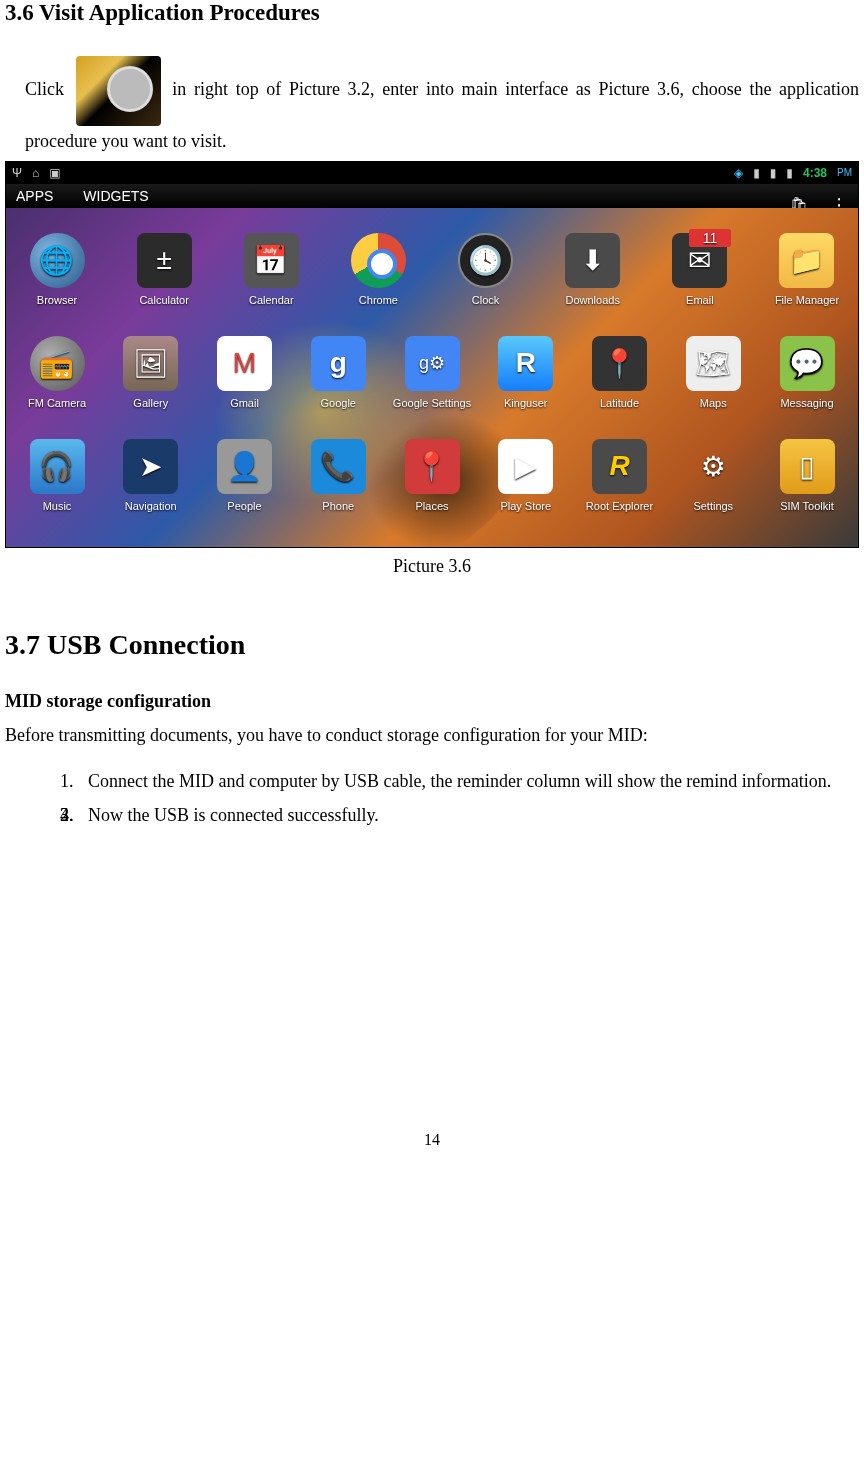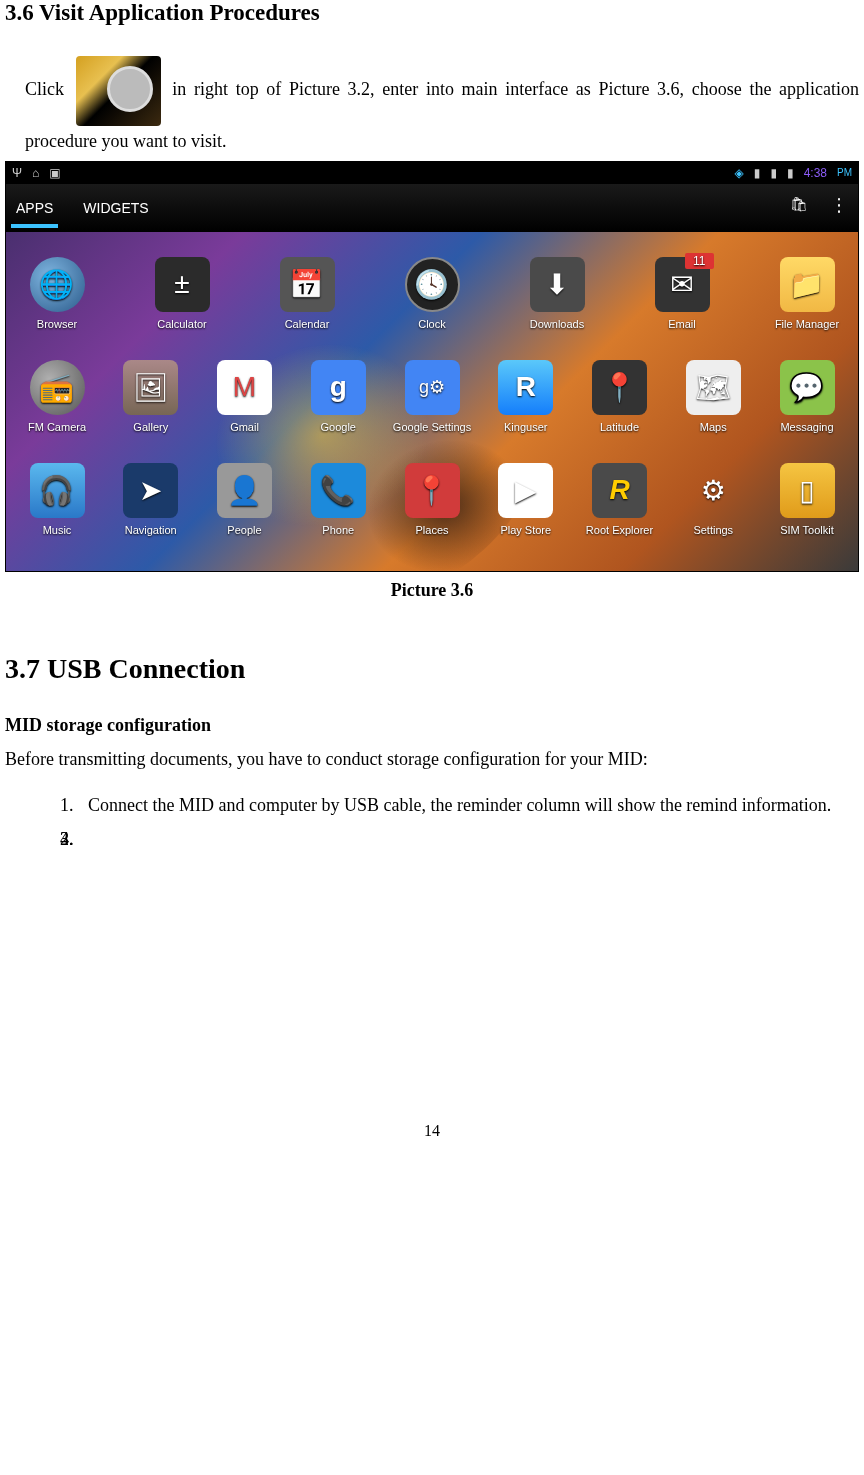--- a/index.html
+++ b/index.html
@@ -69,24 +69,24 @@
       display: flex;
       align-items: center;
       justify-content: space-between;
       padding: 0 6px;
       color: #fff;
       font-family: sans-serif;
       font-size: 12px;
     }
     .statusbar-left, .statusbar-right { display: flex; align-items: center; gap: 10px; }
     .status-icon { color: #ccc; font-size: 12px; }
-    .status-time { color: #8b5cf6; font-weight: normal; }
+    .status-time { color: #22c55e; font-weight: bold; }
     .status-ampm { color: #3cc3ff; font-size: 10px; }
     .tabbar {
-      height: 48px;
+      height: 24px;
       background: linear-gradient(#1a1a1a, #000);
       display: flex;
       align-items: center;
       padding: 0 10px;
       gap: 30px;
       font-family: sans-serif;
       font-size: 14px;
       color: #fff;
       position: relative;
     }
@@ -154,22 +154,22 @@
       font-size: 28px;
       font-family: sans-serif;
       color: #fff;
       position: relative;
     }
     .badge {
       position: absolute;
       top: -4px; right: -4px;
       background: #d33;
       color: #fff;
-      font-size: 12px;
-      padding: 1px 8px;
+      font-size: 14px;
+      padding: 1px 14px;
       border-radius: 2px;
     }
     .icon-browser { background: radial-gradient(circle at 35% 35%, #7fb5e0, #2a5a8a); border-radius: 50%; }
     .icon-calc { background: #2b2b2b; }
     .icon-calendar { background: #555; }
     .icon-camera { background: radial-gradient(circle, #888 30%, #333 32%, #222); border-radius: 50%; }
     .icon-chrome { background: conic-gradient(#dd4b39 0 120deg, #0f9d58 120deg 240deg, #ffcd41 240deg 360deg); border-radius: 50%; }
     .icon-chrome::after { content:""; position:absolute; width:22px;height:22px;background:#fff;border-radius:50%;top:16px;left:16px;border:4px solid #4285f4; }
     .icon-clock { background: #222; border: 2px solid #888; border-radius: 50%; }
     .icon-downloads { background: #4a4a4a; }
@@ -189,21 +189,21 @@
     .icon-navigation { background: #1a3a6a; }
     .icon-people { background: #999; }
     .icon-phone { background: #1c8adb; }
     .icon-places { background: #d13b3b; }
     .icon-playstore { background: #fff; }
     .icon-rootexp { background: #4a4a4a; color: #ffcc00; font-style: italic; font-weight: bold; }
     .icon-settings { background: transparent; }
     .icon-simtk { background: linear-gradient(#f5c542, #e09b1a); }
     .caption {
       text-align: center;
-      font-weight: bold;
+      font-weight: normal;
       margin-bottom: 30px;
     }
     ol.steps {
       list-style: none;
       padding-left: 55px;
       line-height: 1.75;
     }
     ol.steps li {
       position: relative;
       text-align: justify;
@@ -262,20 +262,24 @@
         </div>
         <div class="app">
           <div class="app-icon icon-calc">±</div>
           <div>Calculator</div>
         </div>
         <div class="app">
           <div class="app-icon icon-calendar">📅</div>
           <div>Calendar</div>
         </div>
         <div class="app">
+          <div class="app-icon icon-chrome"></div>
+          <div>Chrome</div>
+        </div>
+        <div class="app">
           <div class="app-icon icon-clock">🕓</div>
           <div>Clock</div>
         </div>
         <div class="app">
           <div class="app-icon icon-downloads">⬇</div>
           <div>Downloads</div>
         </div>
         <div class="app">
           <div class="app-icon icon-email">✉<span class="badge">11</span></div>
           <div>Email</div>
@@ -368,16 +372,16 @@
 
 <h2 class="heading2">3.7 USB Connection</h2>
 
 <div class="subheading">MID storage configuration</div>
 <div class="para-plain">Before transmitting documents, you have to conduct storage configuration for your MID:</div>
 
 <ol class="steps" id="steps-list">
     <li><span class="num">1.</span><span>Connect the MID and computer by USB cable, the reminder column will show the remind information.</span></li>
     <li><span class="num">2.</span></li>
     <li><span class="num">3.</span></li>
-    <li><span class="num">4.</span></li>
+    <li><span class="num">4.</span><span>Now the USB is connected successfully.</span></li>
   </ol>
 
 <div class="page-num">14</div>
 
 </body></html>

